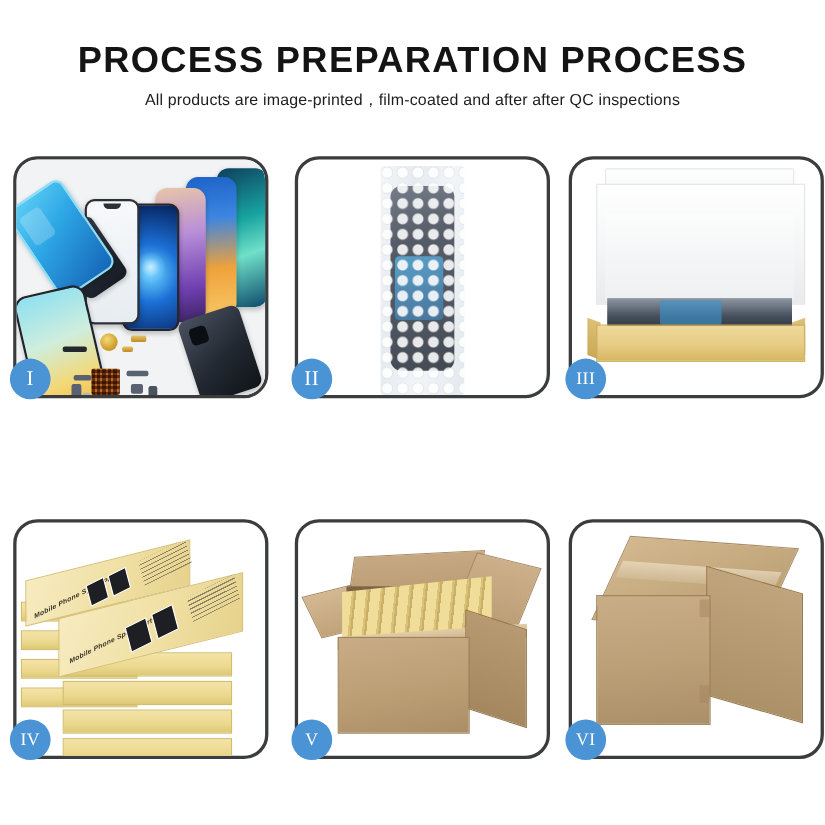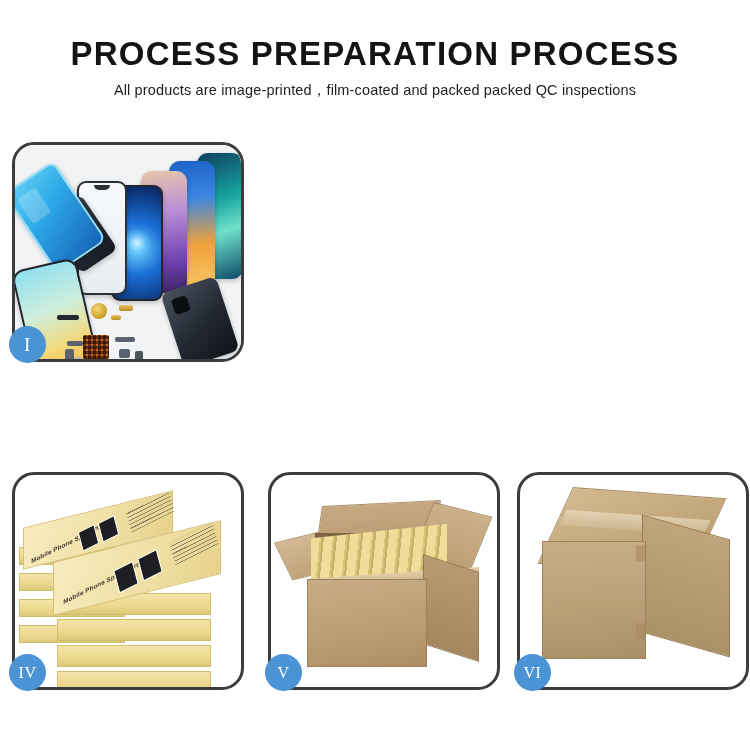--- a/index.html
+++ b/index.html
@@ -341,21 +341,21 @@
   }
   .vi-seam { position:absolute; background:#a5885f; opacity:0.55; }
 </style>
 </head>
 <body>
 
 <div id="page">
 
   <div class="header">
     <div class="title">PROCESS PREPARATION PROCESS</div>
-    <div class="subtitle">All products are image-printed，film-coated and packed packed QC inspections</div>
+    <div class="subtitle">All products are image-printed，film-coated and after after QC inspections</div>
   </div>
 
   <div class="grid">
 
     <div class="panel p1">
       <div class="panel-inner">
         <div class="photo">
           <div class="phone ph-teal"></div>
           <div class="phone ph-orange"></div>
           <div class="phone ph-purple"></div>
@@ -378,21 +378,50 @@
 
           <div class="part flex" style="left:120px; top:206px; width:8px;  height:10px; background:#4b5260;"></div>
           <div class="part flex" style="left:60px;  top:212px; width:7px;  height:11px; background:#aeb6c0;"></div>
         </div>
       </div>
       <div class="badge">
         <span>I</span>
       </div>
     </div>
 
-
+    <div class="panel p2">
+      <div class="panel-inner">
+        <div class="photo">
+          <div class="bubble-bag">
+            <div class="bubble-item"></div>
+            <div class="bubbles"></div>
+          </div>
+        </div>
+      </div>
+      <div class="badge">
+        <span>II</span>
+      </div>
+    </div>
+
+    <div class="panel p3">
+      <div class="panel-inner">
+        <div class="photo">
+          <div class="box3-lidflap"></div>
+          <div class="box3-back"></div>
+          <div class="box3-foam"></div>
+          <div class="box3-content"></div>
+          <div class="box3-sideL"></div>
+          <div class="box3-sideR"></div>
+          <div class="box3-front"></div>
+        </div>
+      </div>
+      <div class="badge small">
+        <span>III</span>
+      </div>
+    </div>
 
     <div class="panel p4">
       <div class="panel-inner">
         <div class="photo">
           <div class="stack">
 
             <div class="ybox" style="left:0px;  top:62px;  width:104px; height:16px;"></div>
             <div class="ybox" style="left:0px;  top:88px;  width:104px; height:16px;"></div>
             <div class="ybox" style="left:0px;  top:114px; width:104px; height:16px;"></div>
             <div class="ybox" style="left:0px;  top:140px; width:104px; height:16px;"></div>

